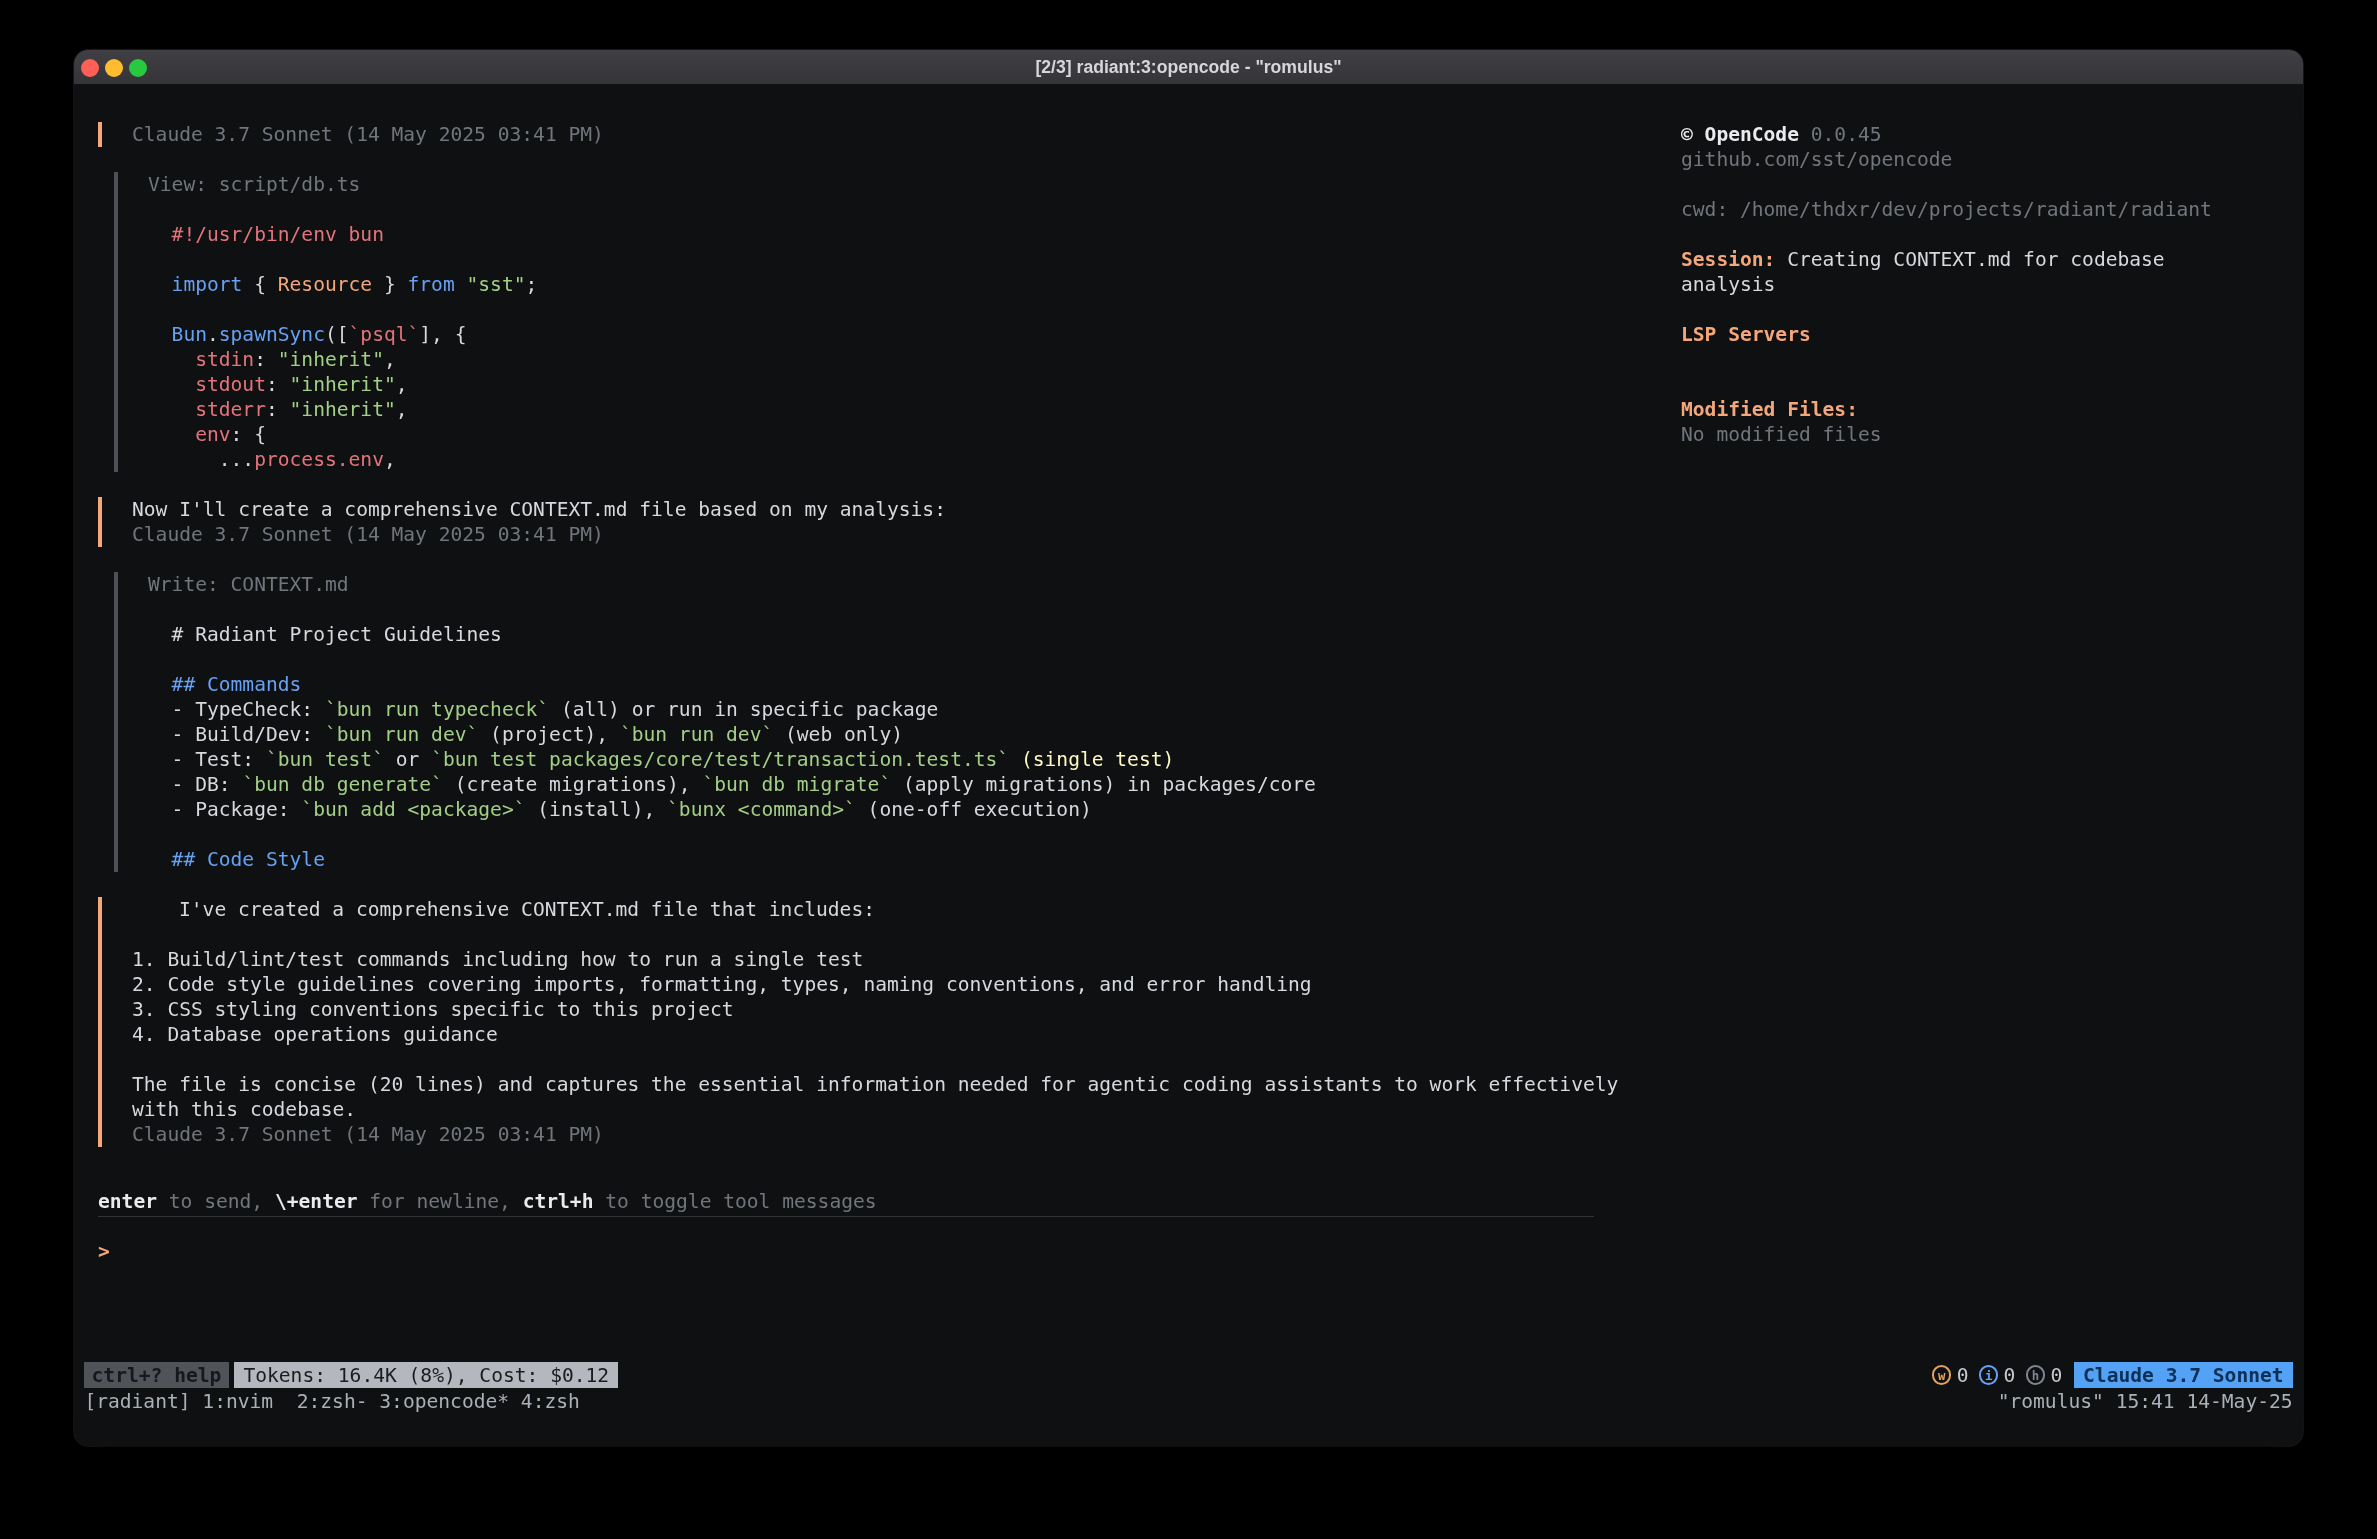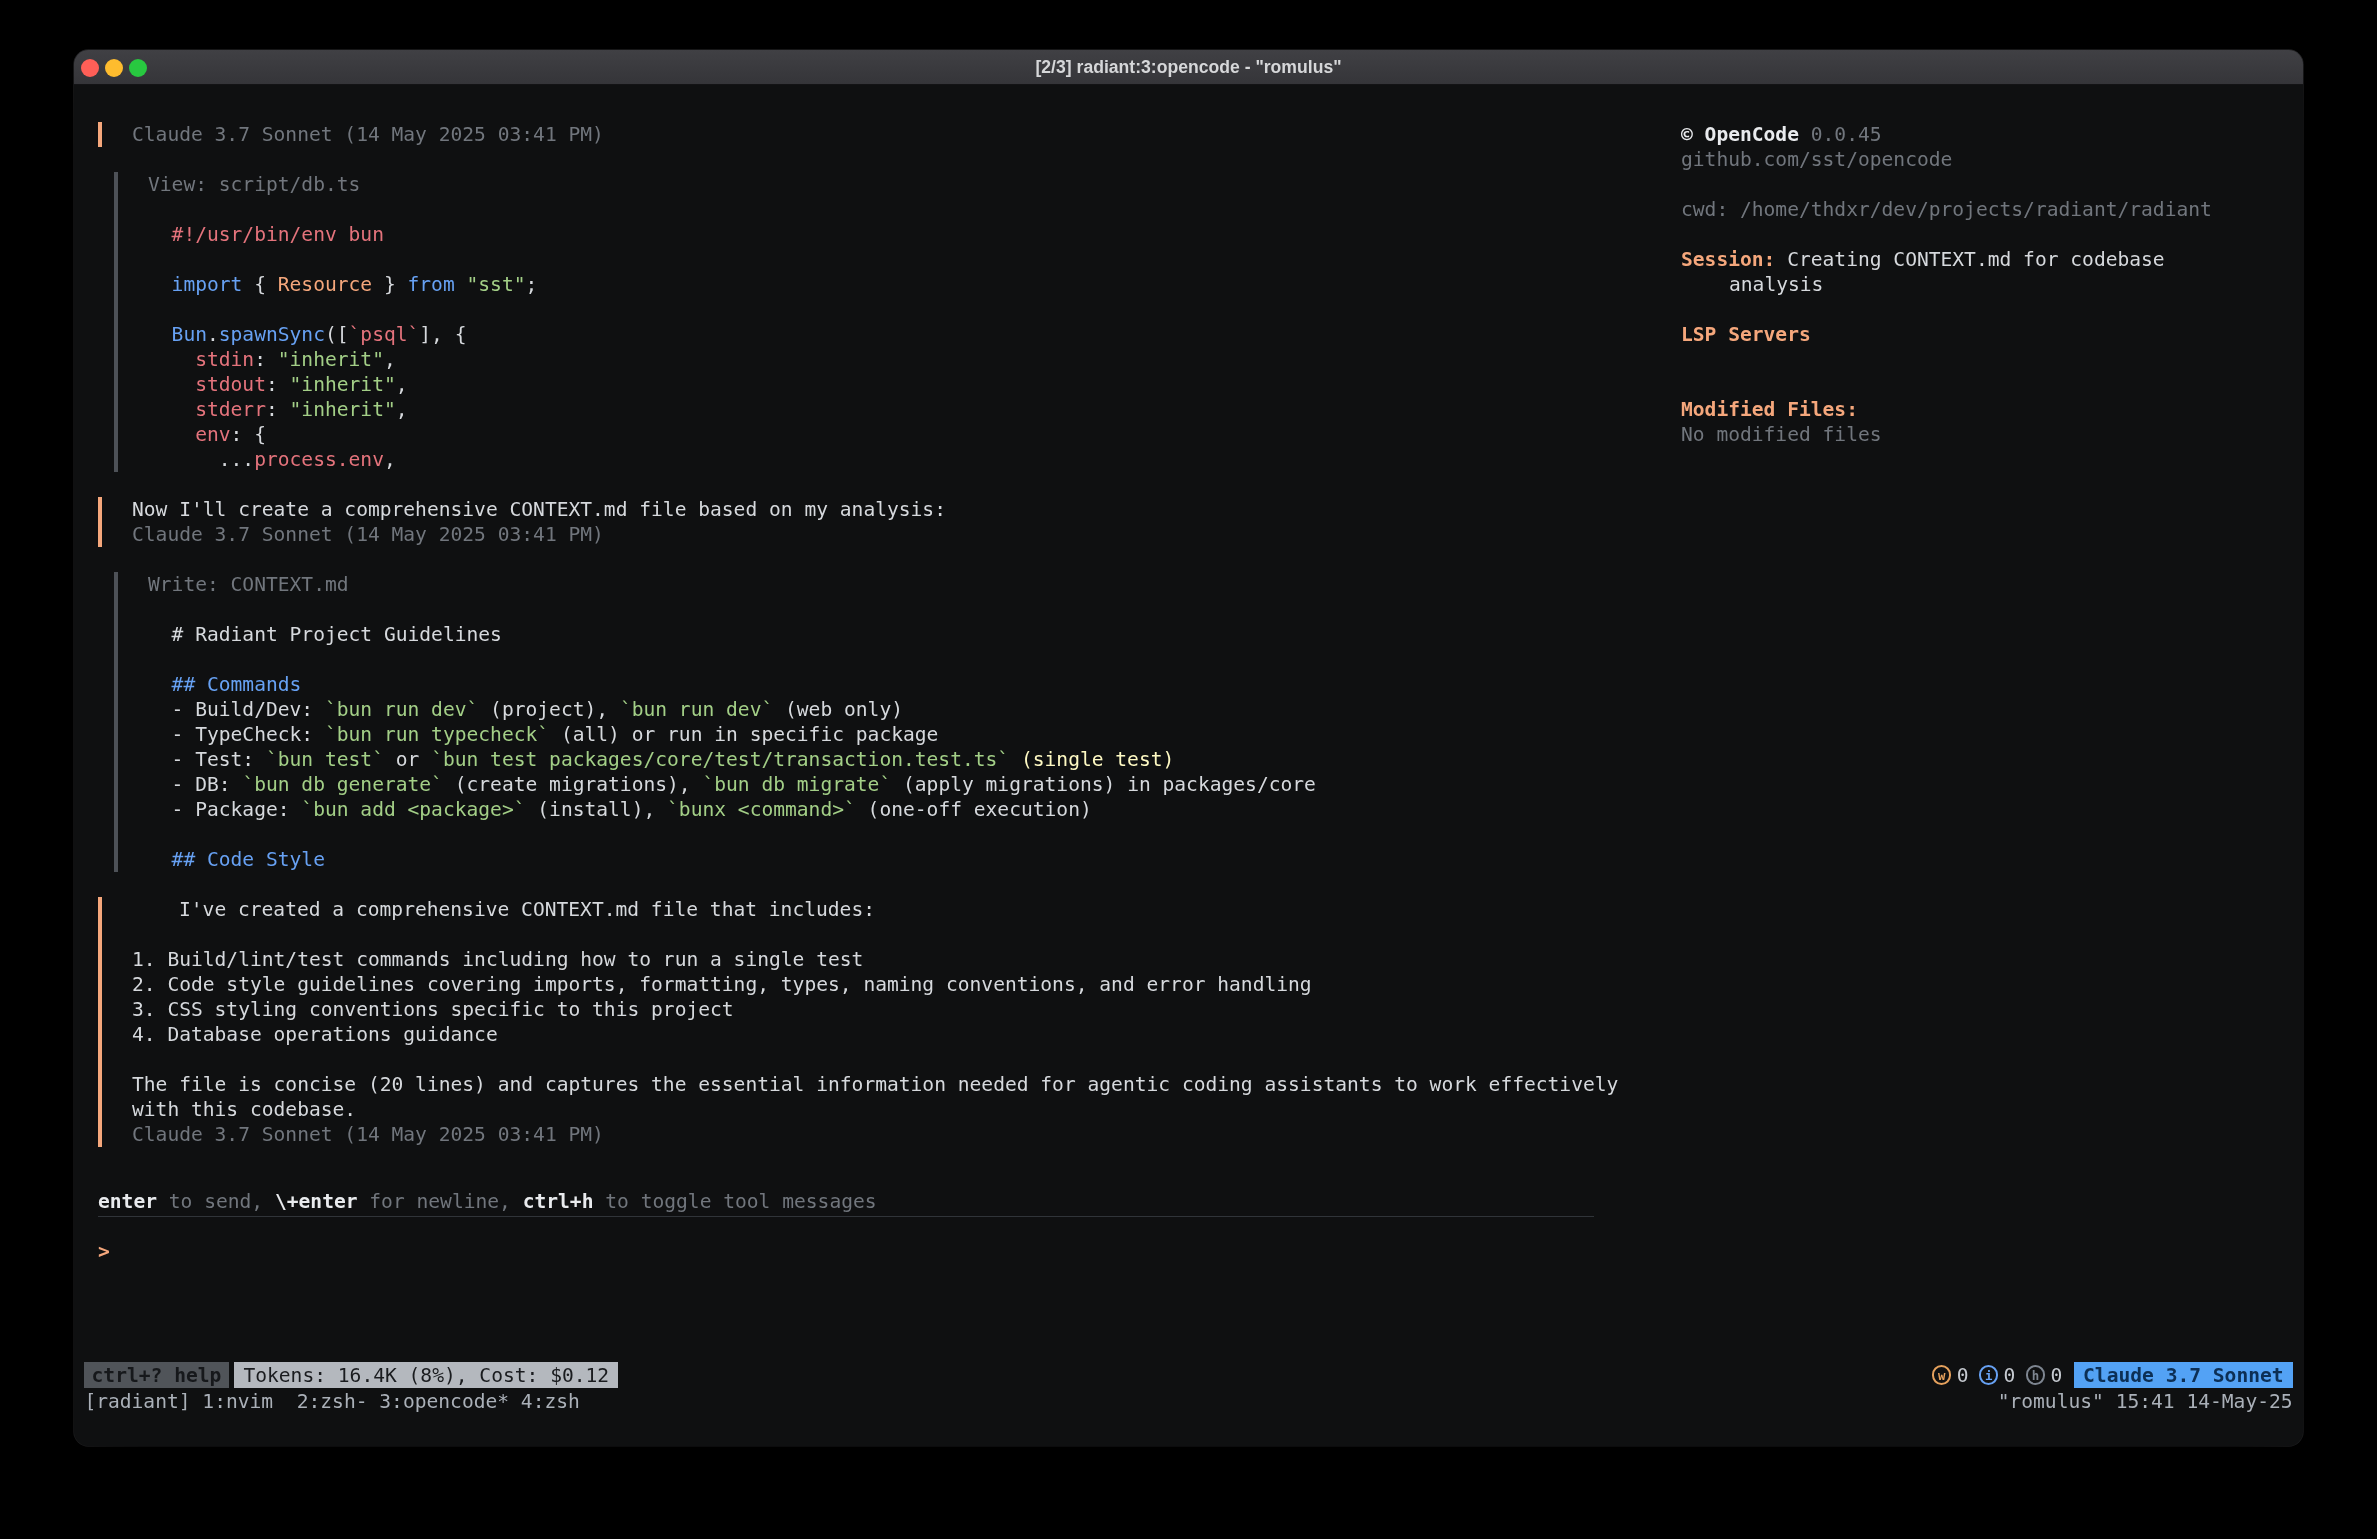--- a/index.html
+++ b/index.html
@@ -85,22 +85,22 @@
         <div class="block b-orange">
           <div class="tline"><span style="color: rgb(214, 217, 221);">Now I'll create a comprehensive CONTEXT.md file based on my analysis:</span></div>
           <div class="tline"><span style="color: rgb(113, 118, 125);">Claude 3.7 Sonnet (14 May 2025 03:41 PM)</span></div>
         </div>
         <div class="block b-grey">
           <div class="tline"><span style="color: rgb(113, 118, 125);">Write: CONTEXT.md</span></div>
           <div class="tline">&nbsp;</div>
           <div class="tline"><span style="color: rgb(214, 217, 221);">  # Radiant Project Guidelines</span></div>
           <div class="tline">&nbsp;</div>
           <div class="tline"><span style="color: rgb(103, 161, 243);">  ## Commands</span></div>
+          <div class="tline"><span style="color: rgb(214, 217, 221);">  - TypeCheck: </span><span style="color: rgb(163, 207, 135);">`bun run typecheck`</span><span style="color: rgb(214, 217, 221);"> (all) or run in specific package</span></div>
           <div class="tline"><span style="color: rgb(214, 217, 221);">  - Build/Dev: </span><span style="color: rgb(163, 207, 135);">`bun run dev`</span><span style="color: rgb(214, 217, 221);"> (project), </span><span style="color: rgb(163, 207, 135);">`bun run dev`</span><span style="color: rgb(214, 217, 221);"> (web only)</span></div>
-          <div class="tline"><span style="color: rgb(214, 217, 221);">  - TypeCheck: </span><span style="color: rgb(163, 207, 135);">`bun run typecheck`</span><span style="color: rgb(214, 217, 221);"> (all) or run in specific package</span></div>
           <div class="tline"><span style="color: rgb(214, 217, 221);">  - Test: </span><span style="color: rgb(163, 207, 135);">`bun test`</span><span style="color: rgb(214, 217, 221);"> or </span><span style="color: rgb(163, 207, 135);">`bun test packages/core/test/transaction.test.ts`</span><span style="color: #fef9c3;"> (single test)</span></div>
           <div class="tline"><span style="color: rgb(214, 217, 221);">  - DB: </span><span style="color: rgb(163, 207, 135);">`bun db generate`</span><span style="color: rgb(214, 217, 221);"> (create migrations), </span><span style="color: rgb(163, 207, 135);">`bun db migrate`</span><span style="color: rgb(214, 217, 221);"> (apply migrations) in packages/core</span></div>
           <div class="tline"><span style="color: rgb(214, 217, 221);">  - Package: </span><span style="color: rgb(163, 207, 135);">`bun add &lt;package&gt;`</span><span style="color: rgb(214, 217, 221);"> (install), </span><span style="color: rgb(163, 207, 135);">`bunx &lt;command&gt;`</span><span style="color: rgb(214, 217, 221);"> (one-off execution)</span></div>
           <div class="tline">&nbsp;</div>
           <div class="tline"><span style="color: rgb(103, 161, 243);">  ## Code Style</span></div>
         </div>
         <div class="block b-orange">
           <div class="tline"><span style="color: rgb(214, 217, 221); margin-left: 47px;">I've created a comprehensive CONTEXT.md file that includes:</span></div>
           <div class="tline">&nbsp;</div>
           <div class="tline"><span style="color: rgb(214, 217, 221);">1. Build/lint/test commands including how to run a single test</span></div>
@@ -114,21 +114,21 @@
         </div>
       </div>
 
     <div class="sidebar">
         <div class="tline"><span style="color: rgb(233, 235, 238); font-weight: bold;">© OpenCode</span><span style="color: rgb(113, 118, 125);"> 0.0.45</span></div>
         <div class="tline"><span style="color: rgb(113, 118, 125);">github.com/sst/opencode</span></div>
         <div class="tline">&nbsp;</div>
         <div class="tline"><span style="color: rgb(113, 118, 125);">cwd: /home/thdxr/dev/projects/radiant/radiant</span></div>
         <div class="tline">&nbsp;</div>
         <div class="tline"><span style="color: rgb(245, 167, 124); font-weight: bold;">Session:</span><span style="color: rgb(214, 217, 221);"> Creating CONTEXT.md for codebase</span></div>
-        <div class="tline"><span style="color: rgb(214, 217, 221); margin-left: 48px;">analysis</span></div>
+        <div class="tline"><span style="color: rgb(214, 217, 221);">analysis</span></div>
         <div class="tline">&nbsp;</div>
         <div class="tline"><span style="color: rgb(245, 167, 124); font-weight: bold;">LSP Servers</span></div>
         <div class="tline">&nbsp;</div>
         <div class="tline">&nbsp;</div>
         <div class="tline"><span style="color: rgb(245, 167, 124); font-weight: bold;">Modified Files:</span></div>
         <div class="tline"><span style="color: rgb(113, 118, 125);">No modified files</span></div>
       </div>
 
     <div class="helpline">
         <div class="tline"><span style="color: rgb(233, 235, 238); font-weight: bold;">enter</span><span style="color: rgb(113, 118, 125);"> to send, </span><span style="color: rgb(233, 235, 238); font-weight: bold;">\+enter</span><span style="color: rgb(113, 118, 125);"> for newline, </span><span style="color: rgb(233, 235, 238); font-weight: bold;">ctrl+h</span><span style="color: rgb(113, 118, 125);"> to toggle tool messages</span></div>

